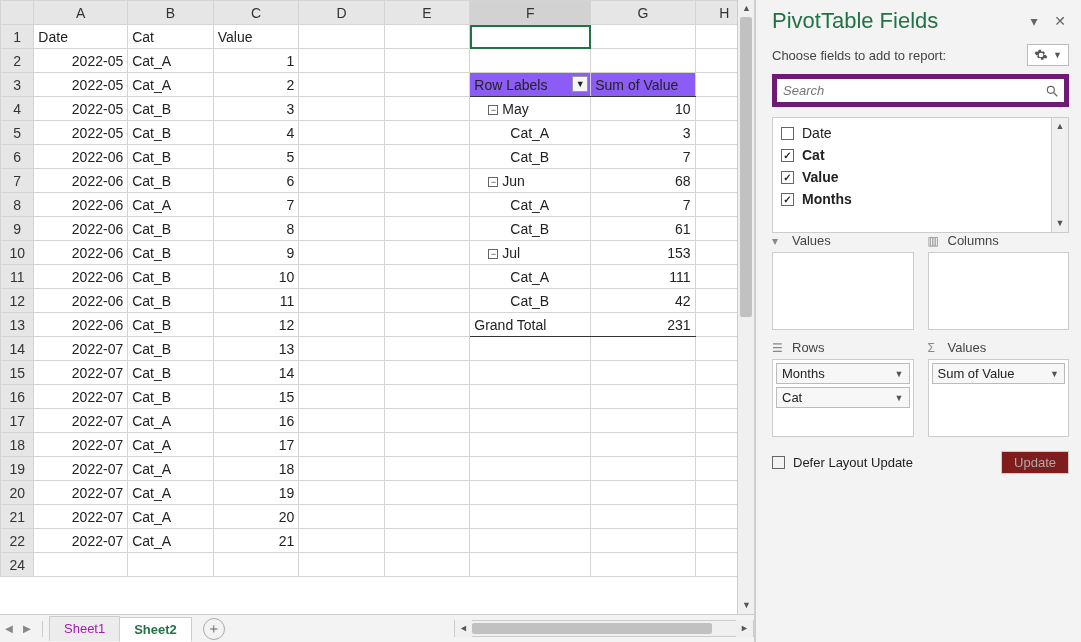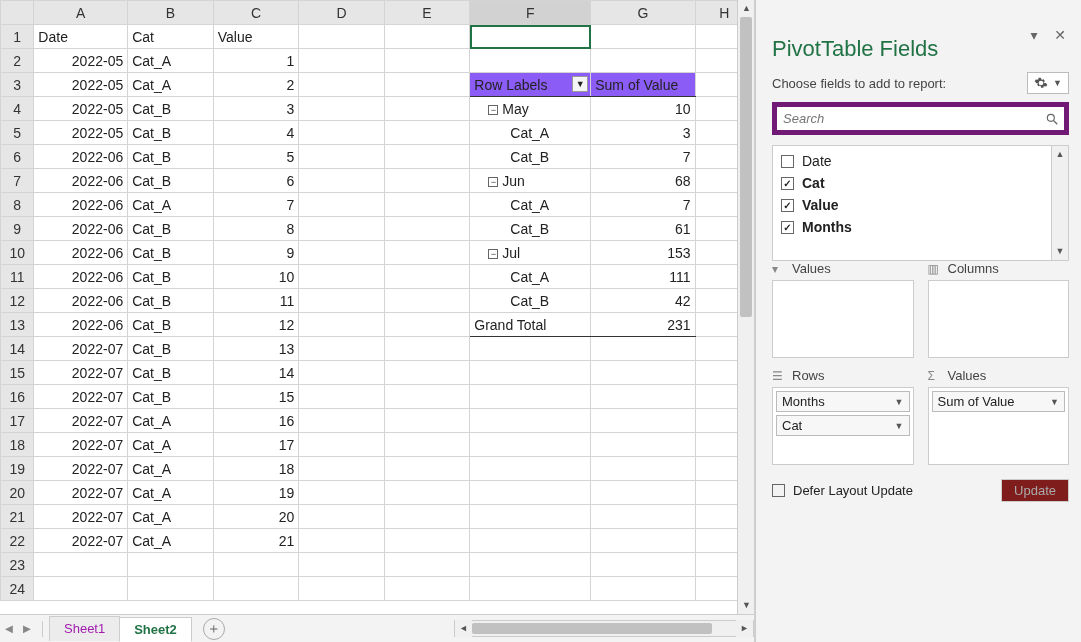--- a/index.html
+++ b/index.html
@@ -200,21 +200,20 @@
     display: flex;
     align-items: center;
     margin-bottom: 10px;
   }
   .pane-title {
     font-family: "Segoe UI Light", "Segoe UI", Arial, sans-serif;
     font-size: 22px;
     color: #217346;
     font-weight: 300;
     flex: 1;
-    margin-top: 28px;
   }
   .pane-ctrl {
     width: 18px; height: 18px;
     margin-left: 8px;
     color: #666;
     cursor: pointer;
     text-align: center;
     line-height: 18px;
     font-size: 14px;
   }
@@ -625,31 +624,20 @@
               <td class="r">2022-07</td>
               <td>Cat_A</td>
               <td class="r">21</td>
               <td></td>
               <td></td>
               <td></td>
               <td></td>
               <td></td>
             </tr>
             <tr>
-              <th class="rowhdr">23</th>
-              <td></td>
-              <td></td>
-              <td></td>
-              <td></td>
-              <td></td>
-              <td></td>
-              <td></td>
-              <td></td>
-            </tr>
-            <tr>
               <th class="rowhdr">24</th>
               <td></td>
               <td></td>
               <td></td>
               <td></td>
               <td></td>
               <td></td>
               <td></td>
               <td></td>
             </tr>

